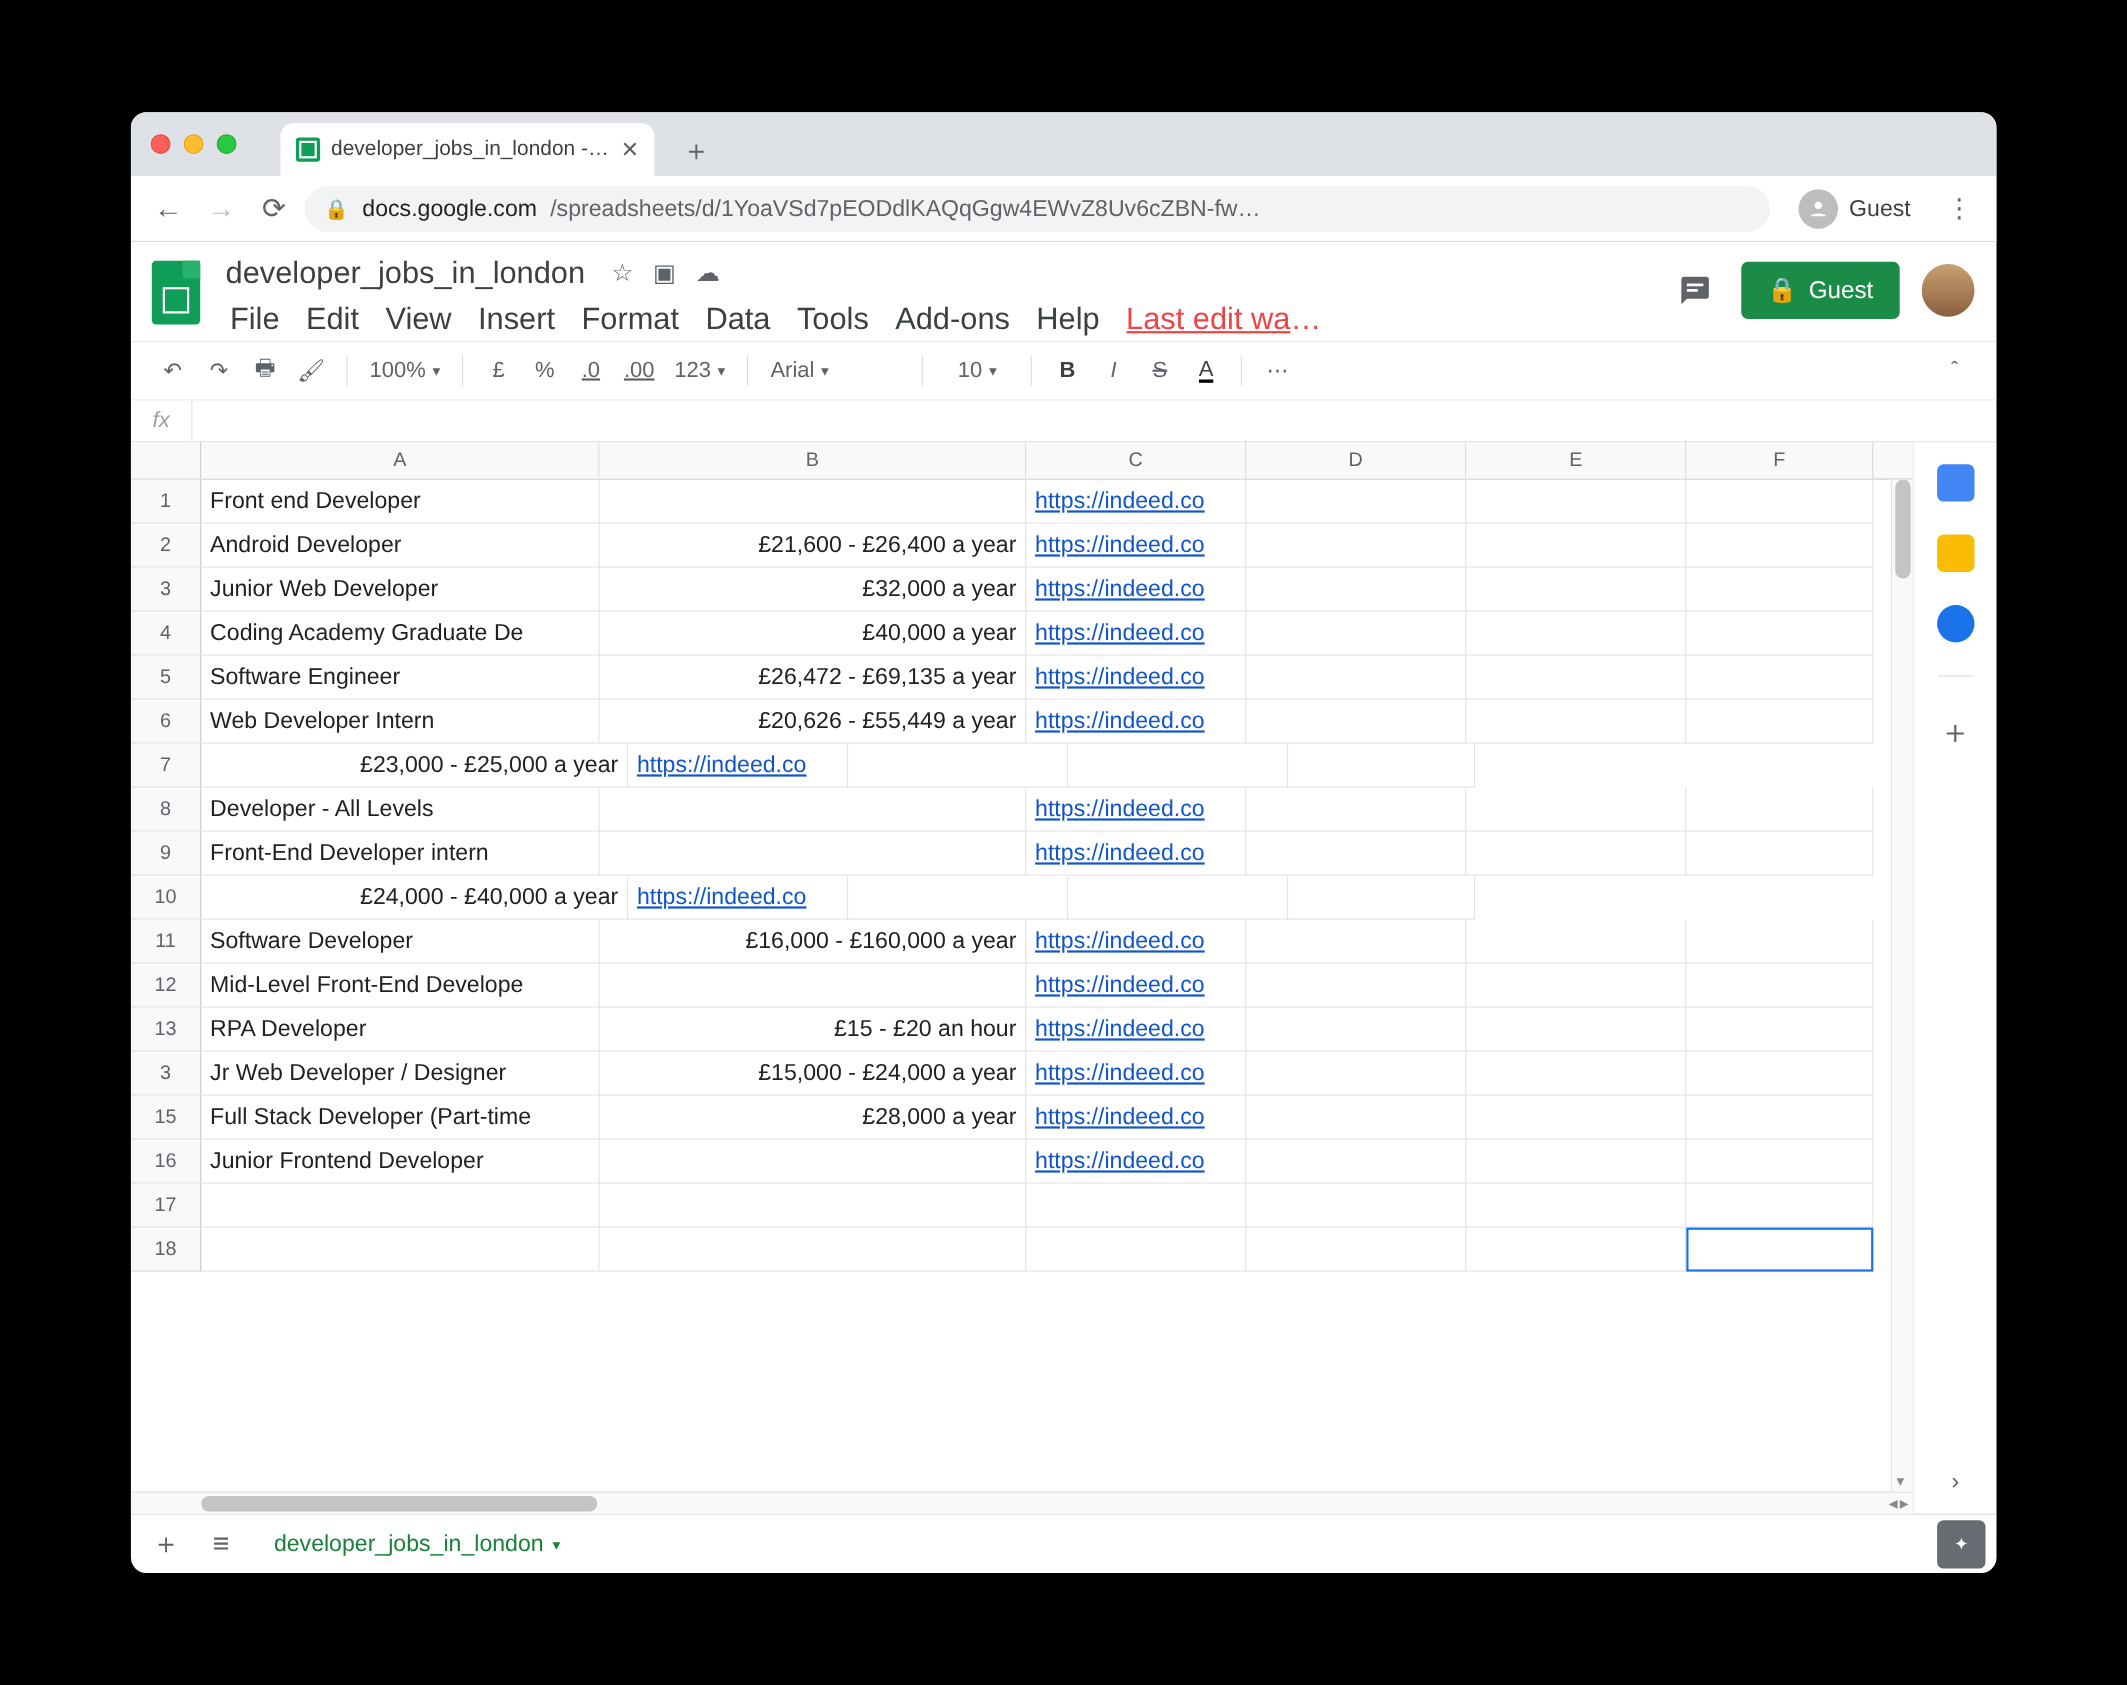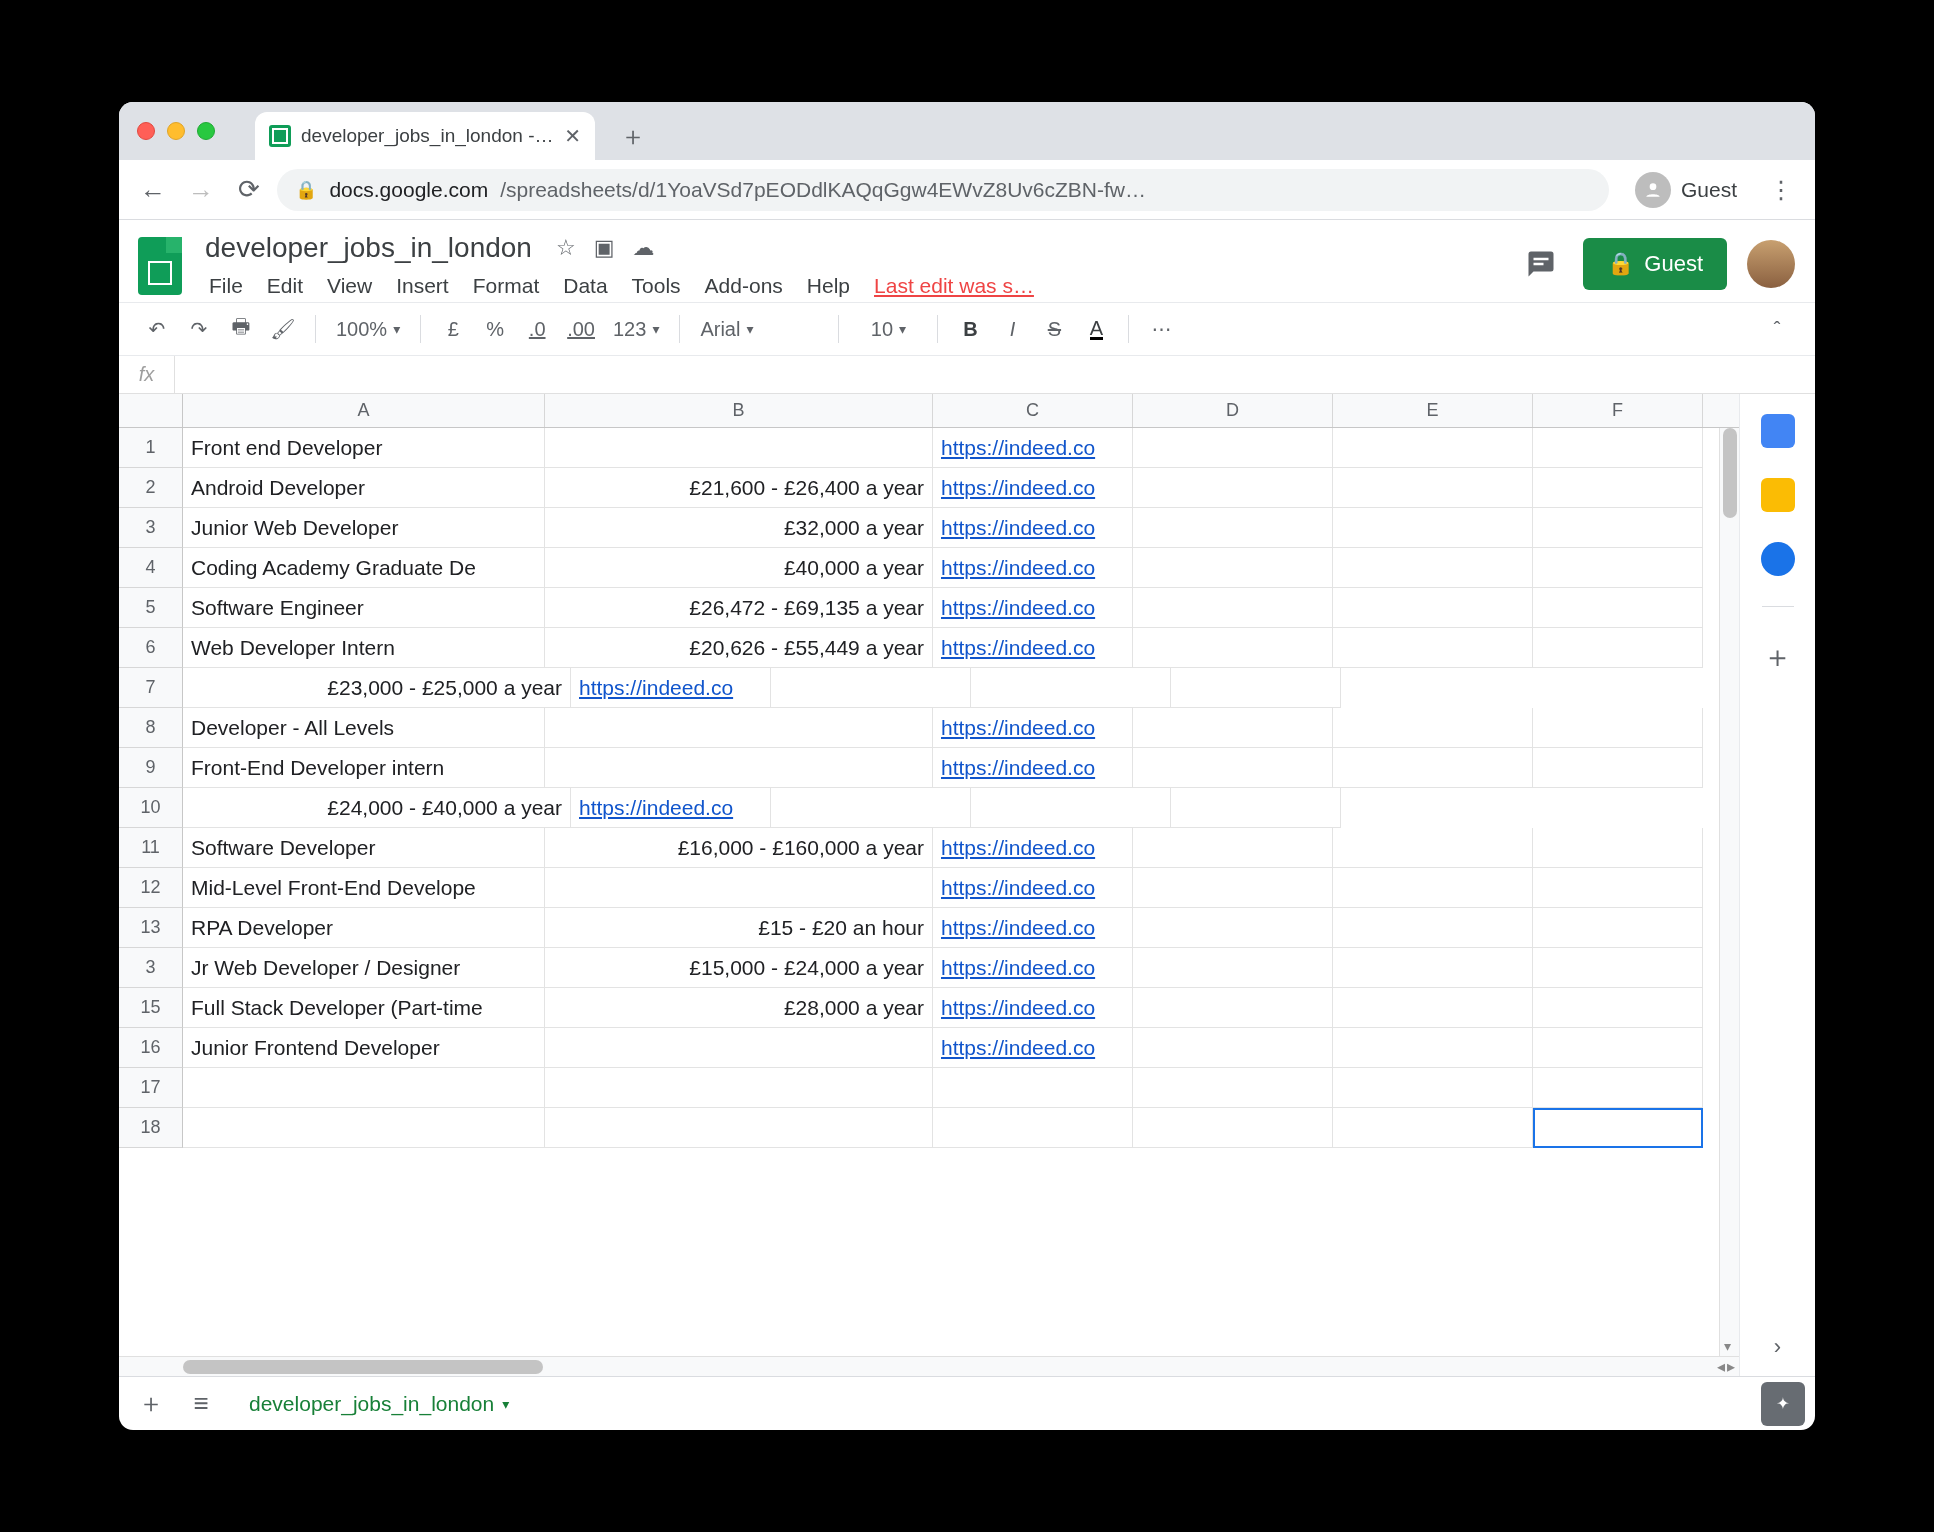--- a/index.html
+++ b/index.html
@@ -72,21 +72,21 @@
   
   .docs-header{display:flex;padding:10px 20px 0 14px;align-items:flex-start;gap:12px;}
   .sheets-logo{width:54px;height:72px;display:flex;align-items:center;justify-content:center;}
   .sheets-logo-inner{width:44px;height:58px;background:#0f9d58;border-radius:4px;position:relative;}
   .sheets-logo-inner::before{content:"";position:absolute;top:0;right:0;width:16px;height:16px;background:#27b36b;}
   .sheets-logo-inner::after{content:"";position:absolute;bottom:10px;left:10px;right:10px;height:20px;border:2px solid #fff;}
   .title-block{flex:1;}
   .title-row{display:flex;align-items:center;gap:18px;}
   .doc-title{font-size:28px;color:#3c4043;padding:2px 6px;}
   .title-icon{color:#5f6368;font-size:22px;cursor:pointer;}
-  .menu-row{display:flex;gap:4px;font-size:21px;color:#3c4043;margin-top:4px;align-items:center;}
+  .menu-row{display:flex;gap:4px;font-size:28px;color:#3c4043;margin-top:4px;align-items:center;}
   .menu-item{padding:4px 10px;cursor:pointer;}
   .last-edit{color:#ef4444;text-decoration:underline;margin-left:10px;max-width:180px;overflow:hidden;white-space:nowrap;text-overflow:ellipsis;}
   .header-right{display:flex;align-items:center;gap:20px;padding-top:8px;}
   .comments-btn{width:44px;height:44px;display:flex;align-items:center;justify-content:center;color:#5f6368;font-size:28px;cursor:pointer;}
   .share-btn{background:#1a8c47;color:#fff;border-radius:6px;height:52px;padding:0 24px;display:flex;align-items:center;gap:10px;font-size:22px;font-weight:500;cursor:pointer;}
   .avatar{width:48px;height:48px;border-radius:50%;background:linear-gradient(#c8a070,#8a6040);}
   
   .toolbar{height:54px;border-top:1px solid #e8eaed;border-bottom:1px solid #e8eaed;display:flex;align-items:center;padding:0 20px;gap:6px;color:#5f6368;font-size:20px;}
   .tb-btn{min-width:36px;height:38px;display:flex;align-items:center;justify-content:center;cursor:pointer;border-radius:3px;padding:0 4px;}
   .tb-sep{width:1px;height:28px;background:#dadce0;margin:0 8px;}

